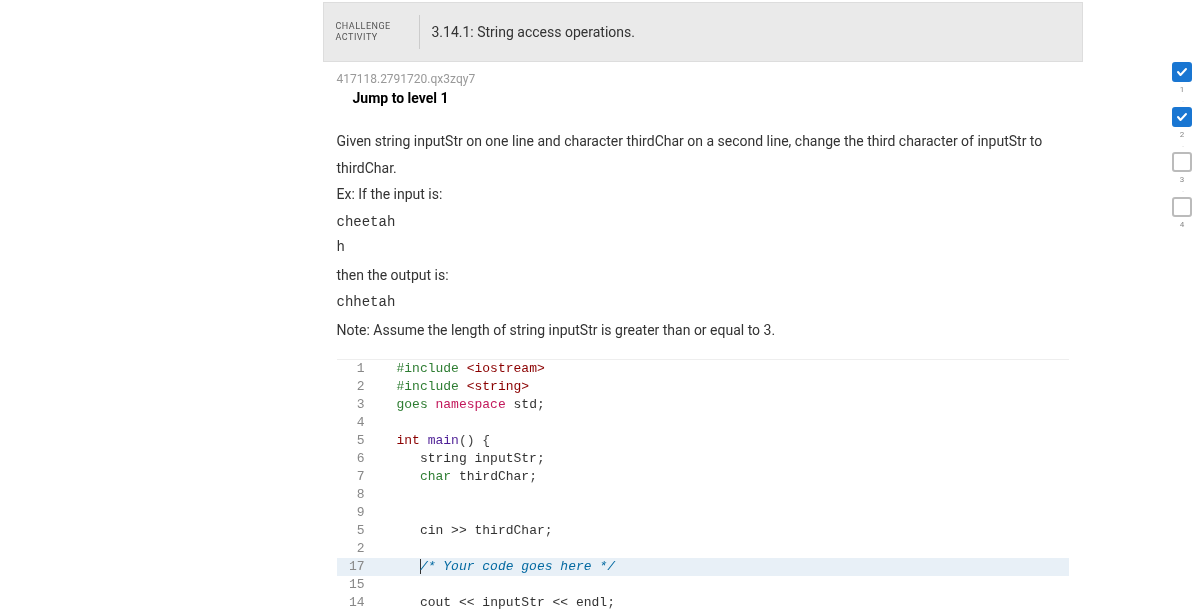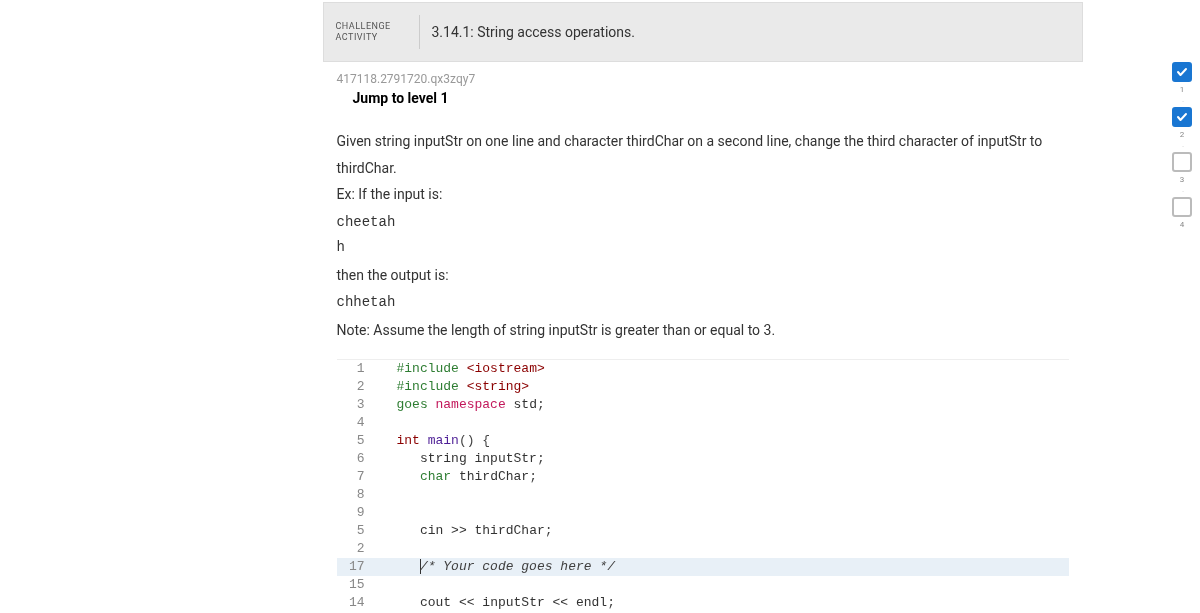--- a/index.html
+++ b/index.html
@@ -97,21 +97,21 @@
   margin-left: 22px;
 }
 .tok-pp { color: #2e7d32; }
 .tok-kw { color: #2e7d32; }
 .tok-str { color: #8b0000; }
 .tok-type { color: #8b0000; }
 .tok-ns { color: #c2185b; }
 .tok-id { color: #333; }
 .tok-func { color: #4c1d95; }
 .tok-op { color: #333; }
-.tok-comment { color: #404040; font-style: italic; }
+.tok-comment { color: #0369a1; font-style: italic; }
 .tok-punc { color: #444; }
 .cursor-caret {
   border-left: 1px solid #333;
   margin-right: -1px;
 }
 .progress-rail {
   position: absolute;
   right: 0;
   top: 60px;
   width: 36px;

